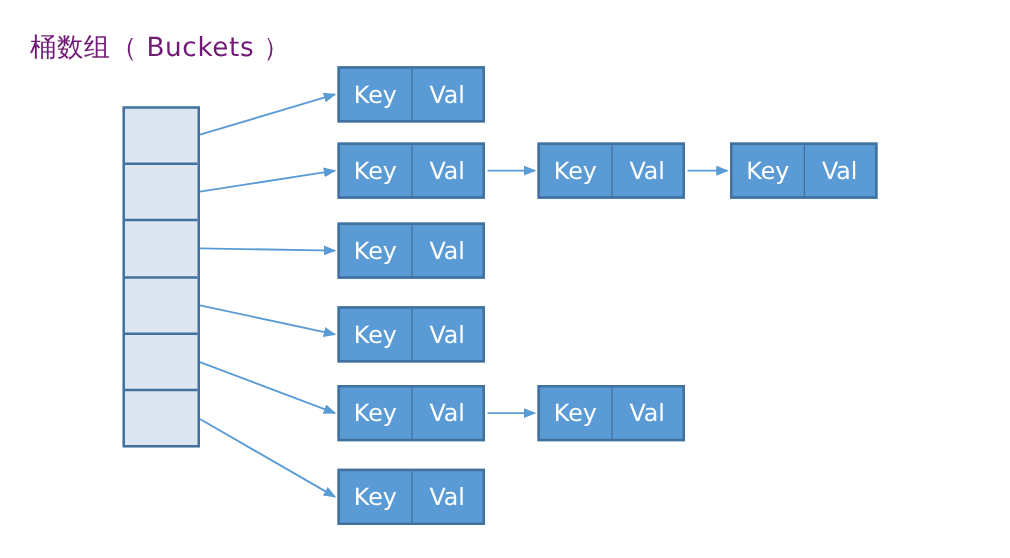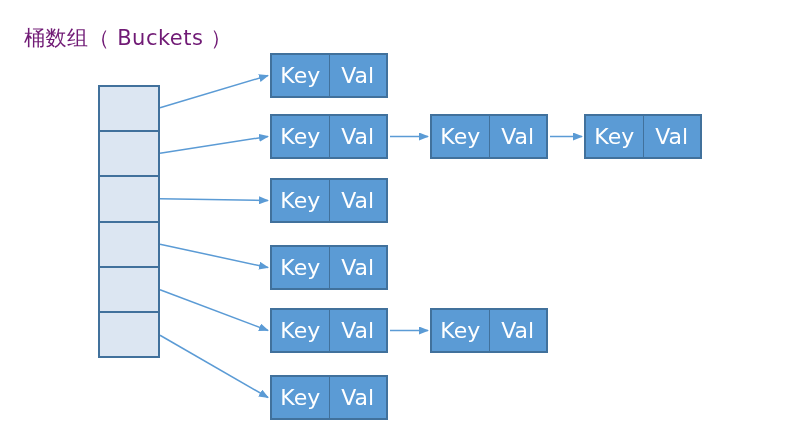--- a/index.html
+++ b/index.html
@@ -50,21 +50,21 @@
     background: var(--node-fill, #5b9bd5);
     border: 2px solid var(--node-border, #41719c);
     display: flex;
   }
   .node .cell {
     flex: 1;
     display: flex;
     align-items: center;
     justify-content: center;
     color: var(--node-text, #ffffff);
-    font-size: 22px;
+    font-size: 19px;
   }
   .node .cell + .cell {
     border-left: 1.5px solid var(--node-border, #41719c);
   }
 </style>
 </head>
 <body>
 
 <div id="diagram" style="--node-fill: #5b9bd5; --node-border: #41719c; --node-text: #ffffff; --bucket-fill: #dce6f2; --bucket-border: #41719c; --arrow: #5b9bd5; --title-text: #111111;">
   <div class="title" style="color: #701a75;">桶数组（ Buckets ）</div>

